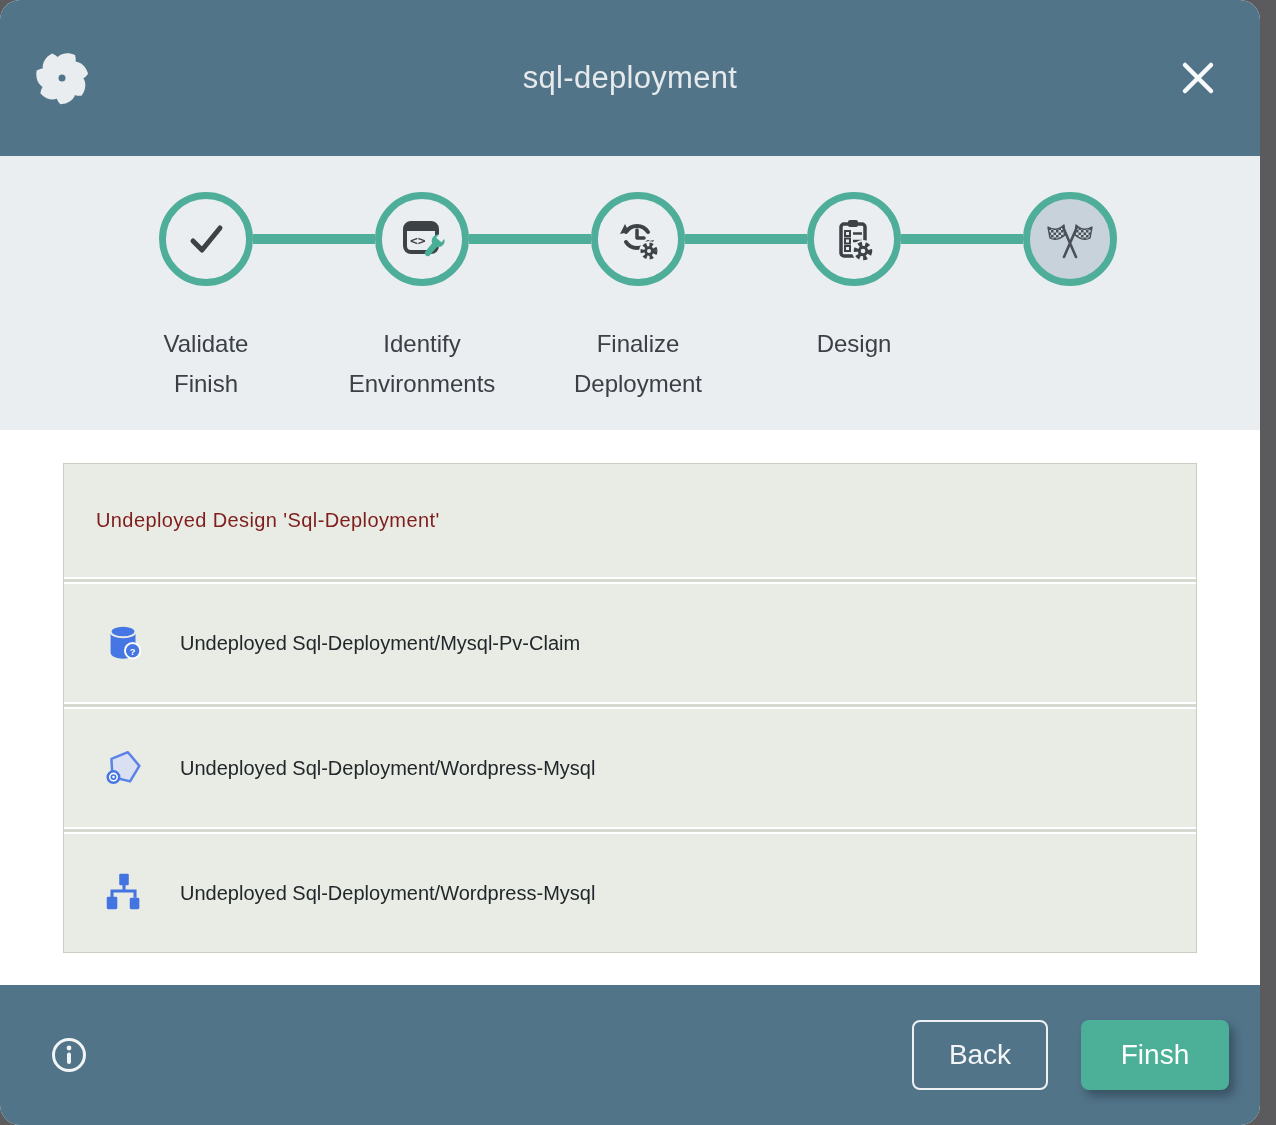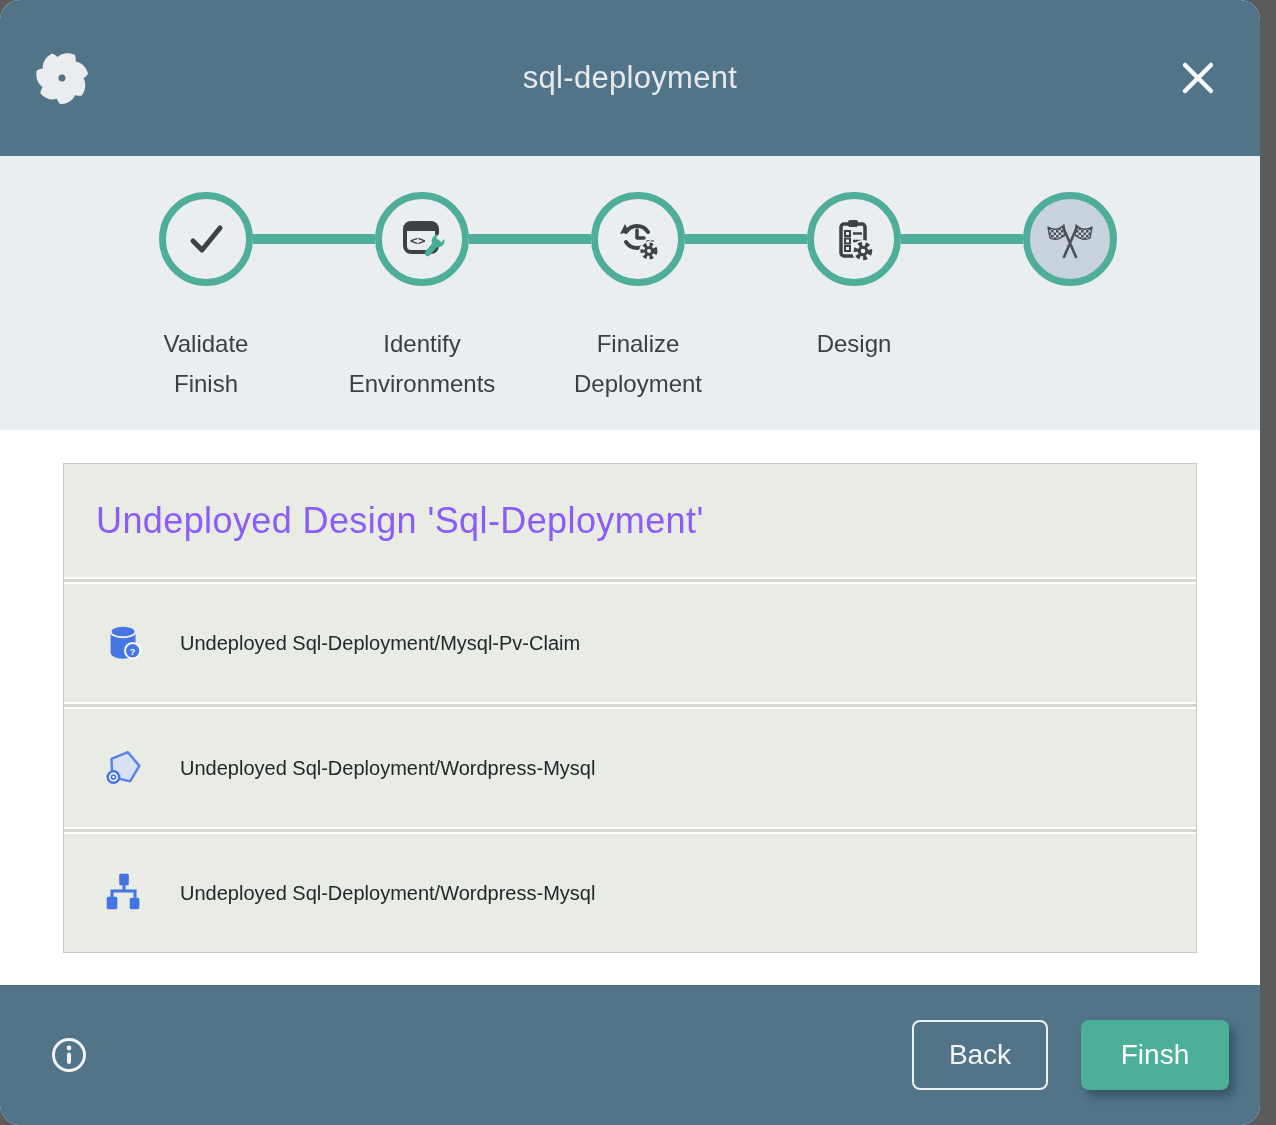--- a/index.html
+++ b/index.html
@@ -66,21 +66,21 @@
     background:#ffffff;
   }
   .prow{
     background:#e9ece4;
     display:flex;align-items:center;
   }
   .prow.head{height:113px;}
   .prow.item{height:118px;}
   .divider{height:3px;background:#d6d9d0;margin:2px 0;}
   .prow.head .ptext{
-    margin-left:32px;font-size:36px;color:#8b5cf6;
+    margin-left:32px;font-size:20px;color:#7f1d1d;
     font-weight:300;letter-spacing:.4px;
   }
   .prow.item .icon-cell{margin-left:35px;width:50px;display:flex;align-items:center;justify-content:center;}
   .prow.item .ptext{margin-left:31px;font-size:20px;color:#22272b;}
   
   .ftr{
     height:140px;flex:0 0 140px;
     background:#527489;
     display:flex;align-items:center;
   }

